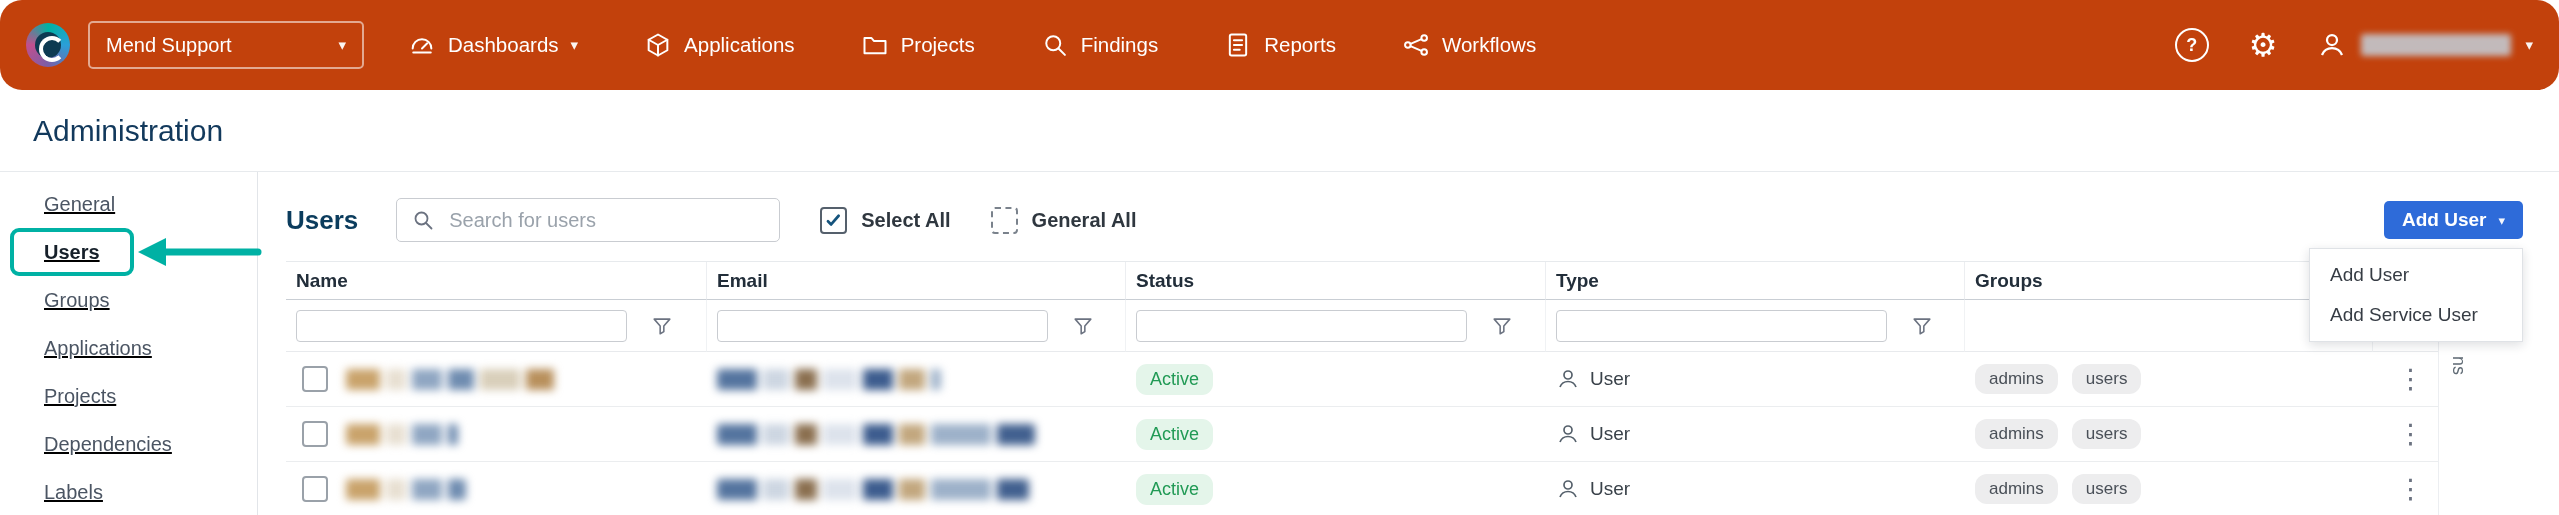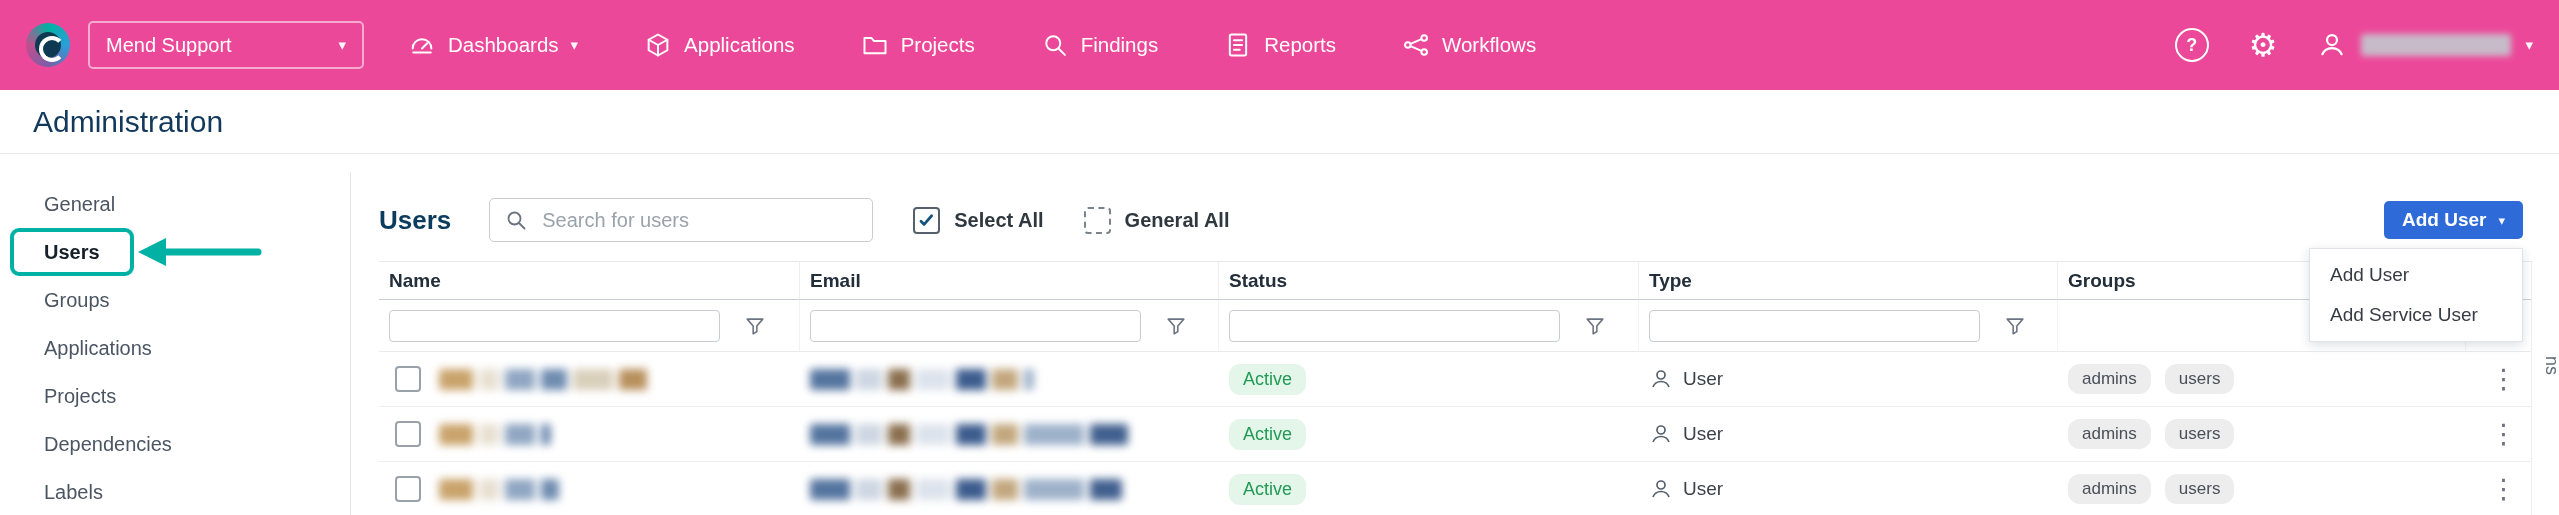--- a/index.html
+++ b/index.html
@@ -1,42 +1,42 @@
 <!DOCTYPE html>
 <html><head>
 <meta charset="utf-8">
 <style>
   html,body{margin:0;padding:0;}
   body{font-family:"Liberation Sans","DejaVu Sans",sans-serif;background:#fff;}
   .screen{position:relative;width:2559px;height:515px;overflow:hidden;background:#fff;}
 
   
-  .topbar{position:absolute;left:0;top:0;width:100%;height:90px;background:#ec4899;display:flex;align-items:center;padding:0 26px;box-sizing:border-box;}
+  .topbar{position:absolute;left:0;top:0;width:100%;height:90px;background:#c2410c;display:flex;align-items:center;padding:0 26px;box-sizing:border-box;border-radius:22px;}
   .logo{width:44px;height:44px;border-radius:50%;background:conic-gradient(#00b2a2,#2a9fd8,#7b5ea7,#c14f8e,#00b2a2);position:relative;flex:0 0 auto;}
   .logo::after{content:"";position:absolute;inset:9px;border-radius:50%;background:#0d3a52;}
   .logo::before{content:"";position:absolute;left:13px;top:13px;width:18px;height:18px;border-radius:50%;border:4px solid #fff;border-right-color:transparent;z-index:1;}
   .org-select{margin-left:18px;width:276px;height:48px;border:2px solid rgba(255,255,255,.55);border-radius:5px;display:flex;align-items:center;justify-content:space-between;padding:0 16px;box-sizing:border-box;color:#fff;font-size:20px;cursor:pointer;}
   .caret{font-size:15px;color:#fff;opacity:.95;}
   .mainnav{display:flex;align-items:center;gap:66px;margin-left:44px;}
   .nav-item{display:flex;align-items:center;gap:12px;color:#fff;font-size:20.5px;cursor:pointer;white-space:nowrap;}
   .nav-item svg{width:28px;height:28px;stroke:#fff;fill:none;stroke-width:1.7;stroke-linecap:round;stroke-linejoin:round;}
   .top-right{margin-left:auto;display:flex;align-items:center;gap:40px;}
   .help-icon{width:30px;height:30px;border:2.4px solid #fff;border-radius:50%;color:#fff;font-size:18px;font-weight:bold;display:flex;align-items:center;justify-content:center;cursor:pointer;}
   .gear-icon{color:#fff;font-size:32px;line-height:1;cursor:pointer;}
   .user-chunk{display:flex;align-items:center;gap:14px;cursor:pointer;}
   .user-chunk svg{width:30px;height:30px;stroke:#fff;fill:none;stroke-width:1.8;}
   .user-name-blur{width:150px;height:22px;background:#c3c8cf;border-radius:3px;filter:blur(3px);opacity:.9;}
 
   
-  .page-header{position:absolute;left:0;top:90px;width:100%;height:64px;display:flex;align-items:center;padding-left:33px;box-sizing:border-box;border-bottom:1px solid #e7eaed;}
+  .page-header{position:absolute;left:0;top:90px;width:100%;height:82px;display:flex;align-items:center;padding-left:33px;box-sizing:border-box;border-bottom:1px solid #e7eaed;}
   .page-title{font-size:30px;font-weight:500;color:#12395c;}
 
   
   .body-region{position:absolute;left:0;top:172px;width:2559px;height:343px;display:flex;}
-  .sidebar{position:relative;width:351px;box-sizing:border-box;border-right:1px solid #e2e5e9;padding-top:8px;flex:0 0 auto;}
+  .sidebar{position:relative;width:258px;box-sizing:border-box;border-right:1px solid #e2e5e9;padding-top:8px;flex:0 0 auto;text-decoration:underline;}
   .side-item{height:48px;display:flex;align-items:center;padding-left:44px;font-size:20px;color:#4b5563;cursor:pointer;}
   .side-item.selected{color:#16202a;font-weight:bold;}
   .annotation{position:absolute;inset:0;pointer-events:none;}
 
   .content{position:relative;flex:1;}
 
   
   .toolbar{position:absolute;left:28px;top:24px;right:36px;height:48px;display:flex;align-items:center;}
   .users-title{font-size:26px;font-weight:bold;color:#0b3c5d;margin-right:38px;}
   .search-box{width:384px;height:44px;border:1px solid #c9ccd1;border-radius:5px;display:flex;align-items:center;padding:0 14px;box-sizing:border-box;background:#fff;}

